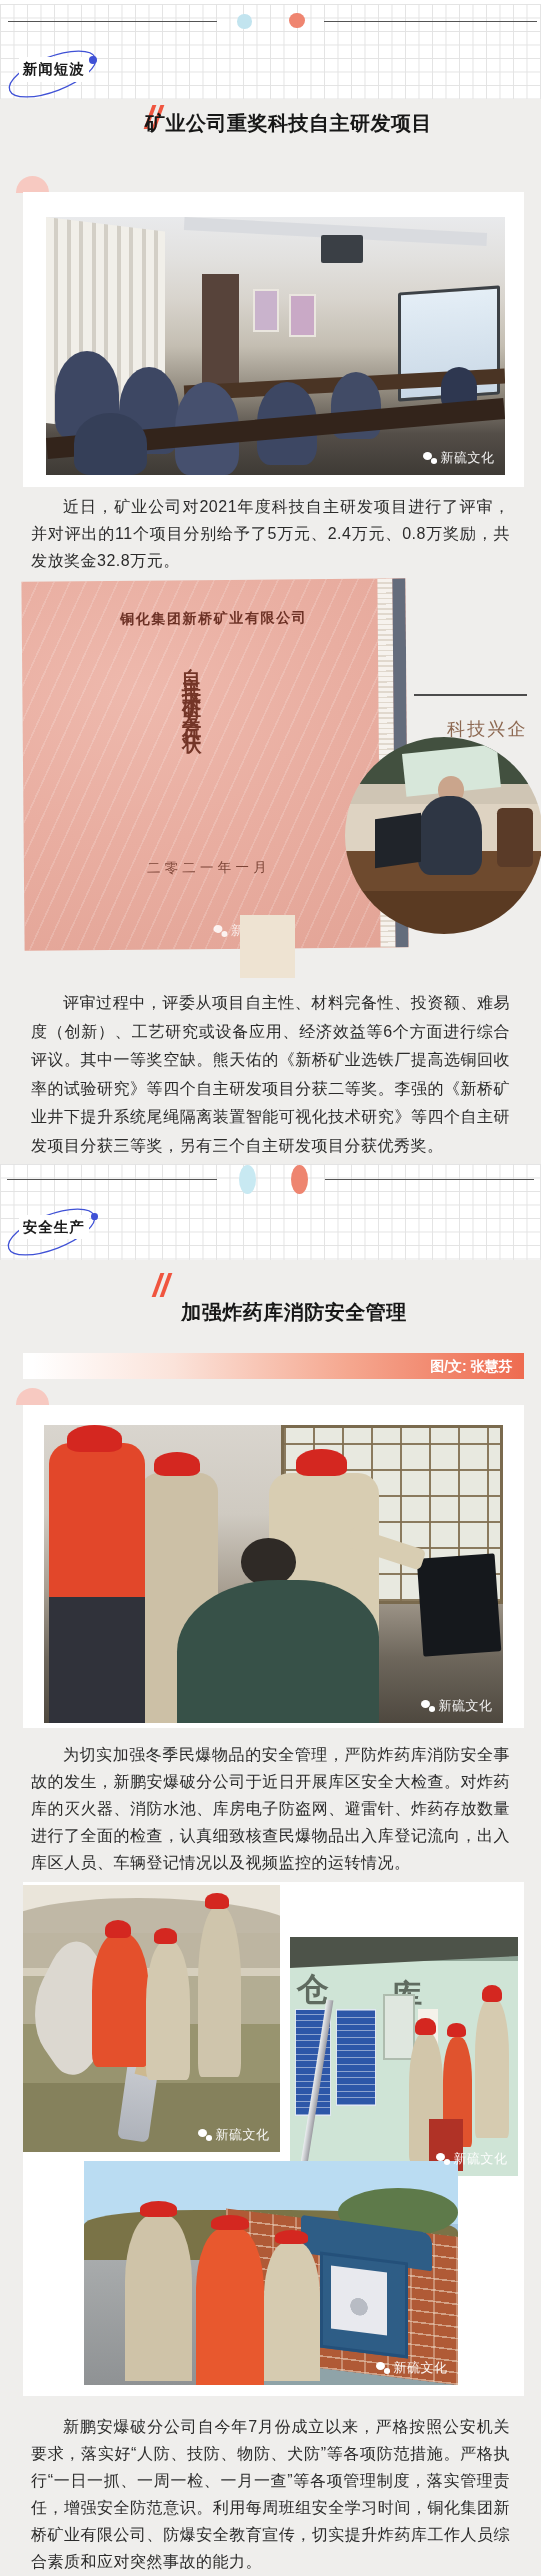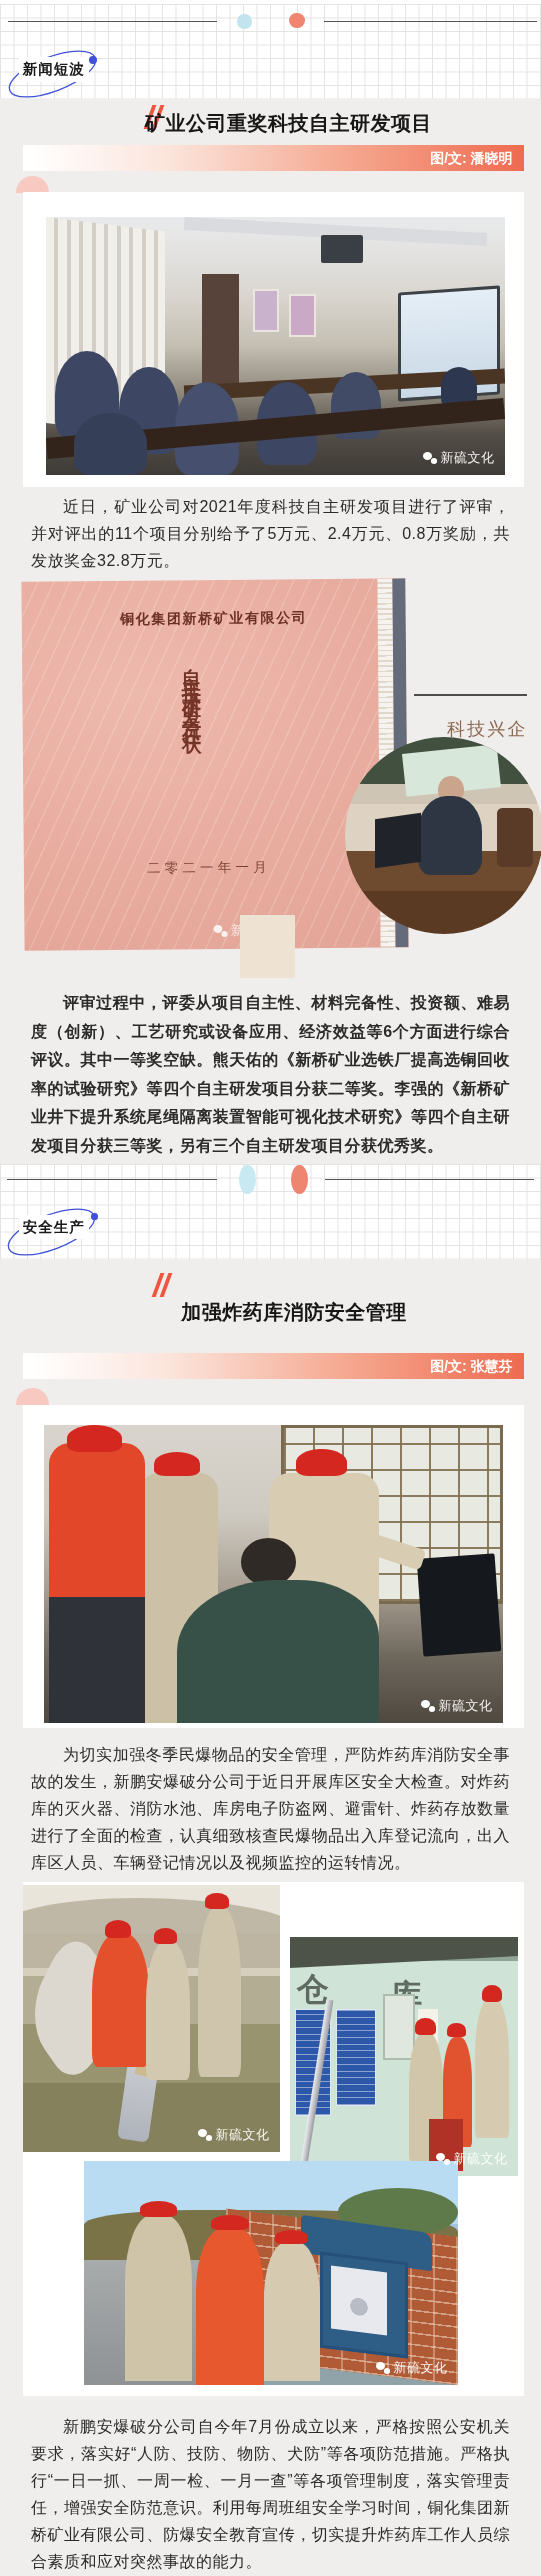--- a/index.html
+++ b/index.html
@@ -57,21 +57,21 @@
   #pink2{left:15.6px;top:1384px;}
   .card{position:absolute;background:#ffffff;}
   #card1{left:23px;top:188px;width:501px;height:295px;}
   #card2{left:23px;top:1401px;width:501px;height:323px;}
   #card3{left:23px;top:1878px;width:501px;height:514px;}
 
   
   .para{position:absolute;left:31px;width:479px;margin:0;font-size:16px;color:#2b2b2b;
     text-align:justify;text-indent:32px;letter-spacing:0.5px;}
   #para1{top:489px;line-height:27px;}
-  #para2{top:985px;line-height:28.5px;font-weight:bold;}
+  #para2{top:985px;line-height:28.5px;}
   #para3{top:1737px;line-height:27px;}
   #para4{top:2409px;line-height:27px;}
 
   
   #sideline{position:absolute;left:414px;top:690px;width:113px;height:1.6px;background:#4c4c4c;}
   #sidelabel{position:absolute;right:14.5px;top:713px;font-size:18px;color:#8d6952;letter-spacing:2.1px;text-align:center;}
 
   
   .photo{position:absolute;overflow:hidden;}
   .photo > div,.photo > span{position:absolute;}
@@ -221,23 +221,20 @@
   <div id="bdot1" class="bluedot"></div>
   <div id="badge1" class="badge">
     <span>新闻短波</span>
   </div>
 
   <div id="slash1" class="slashes">
       <i class="s1"></i>
       <i class="s2"></i>
     </div>
   <h1 id="title1" class="title">矿业公司重奖科技自主研发项目</h1>
-  <div id="byline1" class="byline">
-    <span>图/文: 潘晓明</span>
-  </div>
   <div id="pink1" class="halfcirc"></div>
   <div id="card1" class="card"></div>
 
   <div id="photo1" class="photo ph-meeting">
     <div class="m-win"></div>
     <div class="m-beam"></div>
     <div class="m-proj"></div>
     <div class="m-door"></div>
     <div class="m-pic1"></div>
     <div class="m-pic2"></div>

